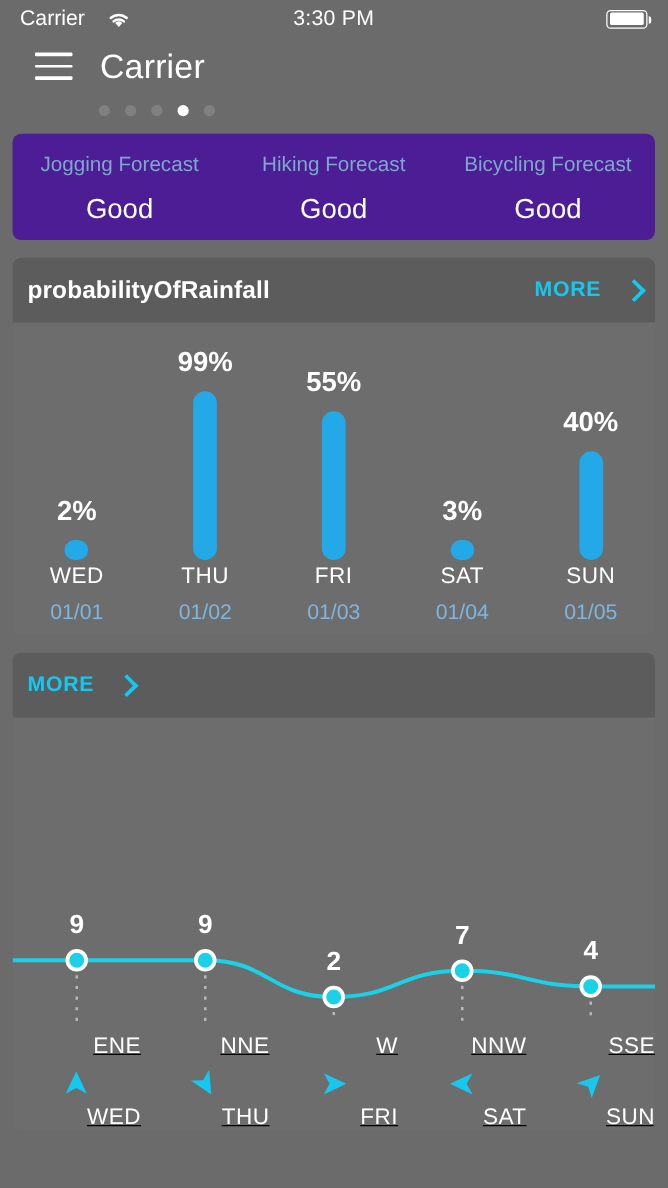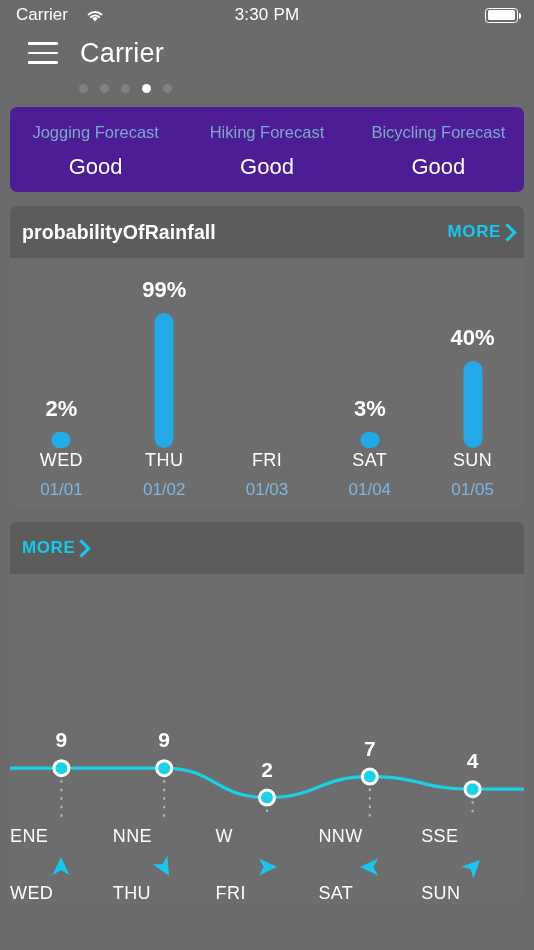--- a/index.html
+++ b/index.html
@@ -48,21 +48,21 @@
     border-radius: 7px;
     overflow: hidden;
   }
   .card.flat { background: #4c1d95; }
   .card-head {
     height: 52px; background: #5c5c5c;
     display: flex; align-items: center; justify-content: space-between;
     padding: 0 12px;
   }
   .card-title { color: #ffffff; font-size: 19.5px; font-weight: bold; letter-spacing: .1px; }
-  .more { display: flex; align-items: center; gap: 0; cursor: pointer; }
+  .more { display: flex; align-items: center; gap: 20px; cursor: pointer; }
   .more-label { color: #16c8f0; font-size: 17px; font-weight: bold; letter-spacing: .6px; }
   .chev { width: 11px; height: 18px; position: relative; }
   .chev::before {
     content: ""; position: absolute; left: 0; top: 3px;
     width: 10px; height: 10px;
     border-right: 3px solid #16c8f0; border-top: 3px solid #16c8f0;
     transform: rotate(45deg);
   }
 
   
@@ -94,21 +94,21 @@
   }
 
   
   .wind-body { position: relative; height: 330px; }
   .wind-svg { position: absolute; left: 0; top: 0; }
   .wind-val {
     position: absolute; color: #ffffff; font-size: 21px; font-weight: bold;
     transform: translateX(-50%); text-align: center;
   }
   .wind-cols { position: absolute; left: 0; right: 0; top: 252px; display: flex; }
-  .wind-col { flex: 1; text-align: left; }
+  .wind-col { flex: 1; text-align: right; text-decoration: underline; }
   .wind-dir { color: #ffffff; font-size: 18px; letter-spacing: .4px; }
   .wind-arrow { height: 28px; display: flex; align-items: center; justify-content: center; margin: 6px 0 2px; }
   .wind-day { color: #ffffff; font-size: 18px; letter-spacing: .4px; margin-top: 2px; }
 </style>
 </head>
 <body>
 
 <div class="screen">
 
   <div class="statusbar">
@@ -184,20 +184,24 @@
           </div>
           <div class="rain-col">
             <div class="rain-bar-zone">
               <div class="rain-bar" style="height: 134.629px; background: rgb(35, 169, 232);"></div>
               <div class="rain-pct" style="top: 19.3714px;">99%</div>
             </div>
             <div class="rain-day">THU</div>
             <div class="rain-date" style="color: rgb(126, 182, 224);">01/02</div>
           </div>
           <div class="rain-col">
+            <div class="rain-bar-zone">
+              <div class="rain-bar" style="height: 119.429px; background: rgb(35, 169, 232);"></div>
+              <div class="rain-pct" style="top: 34.5714px;">55%</div>
+            </div>
             <div class="rain-day">FRI</div>
             <div class="rain-date" style="color: rgb(126, 182, 224);">01/03</div>
           </div>
           <div class="rain-col">
             <div class="rain-bar-zone">
               <div class="rain-bar" style="height: 16px; background: rgb(35, 169, 232);"></div>
               <div class="rain-pct" style="top: 138px;">3%</div>
             </div>
             <div class="rain-day">SAT</div>
             <div class="rain-date" style="color: rgb(126, 182, 224);">01/04</div>

